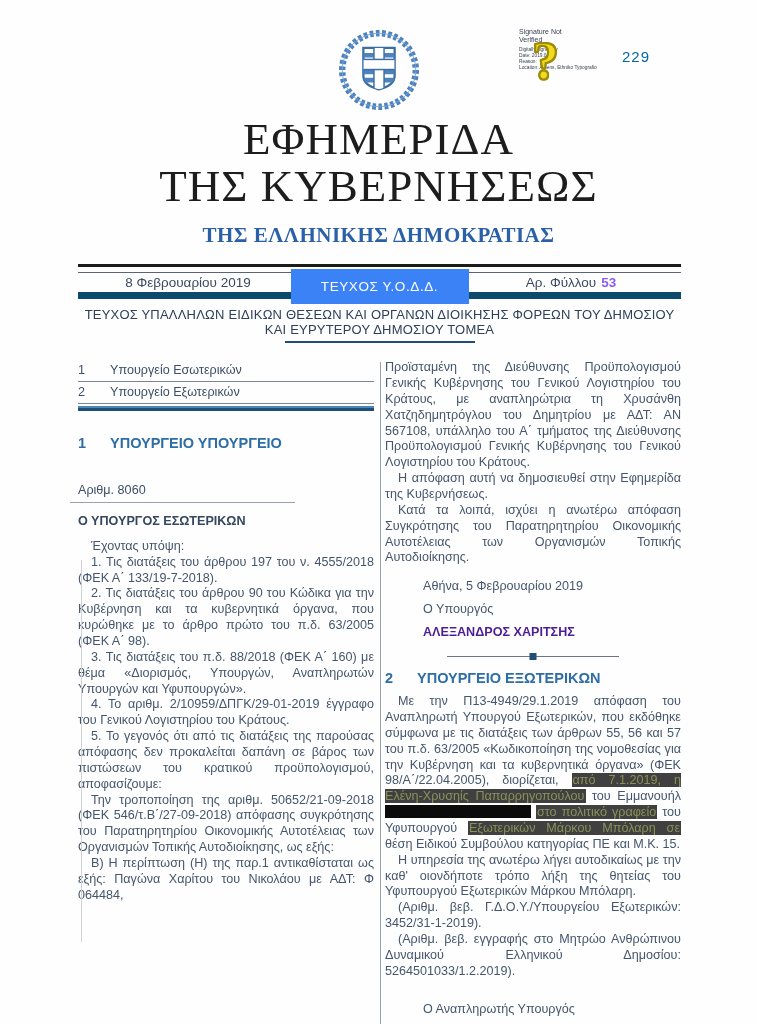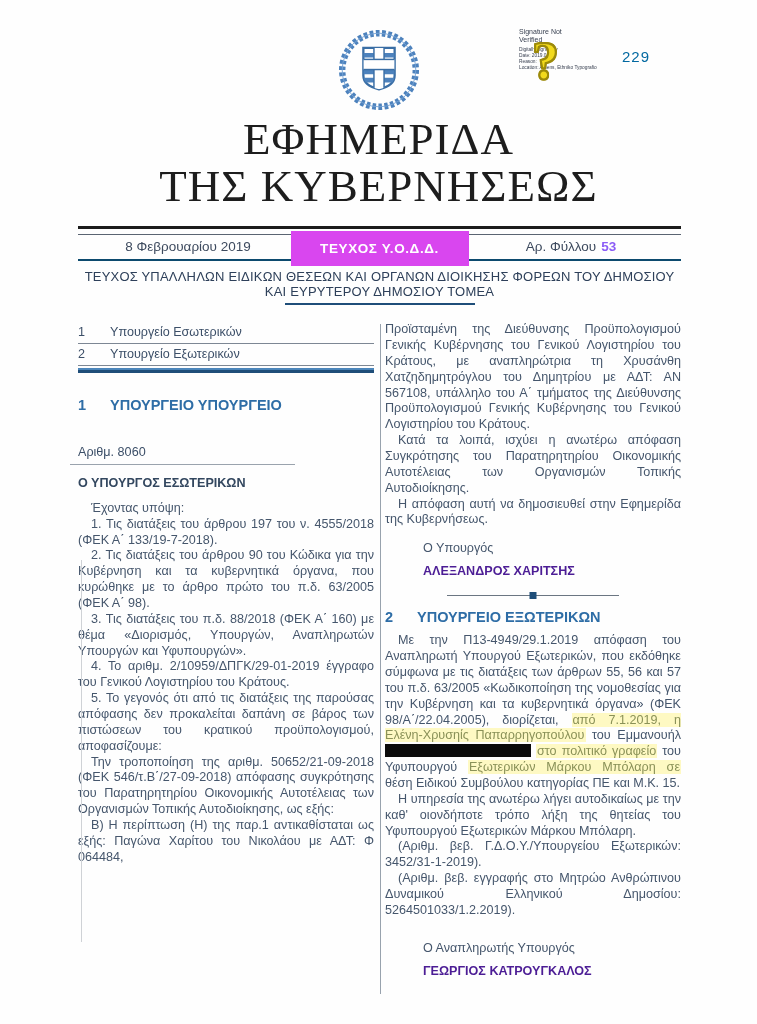--- a/index.html
+++ b/index.html
@@ -32,29 +32,29 @@
     font-size:54px; font-weight:bold; color:#f2da1c;
     -webkit-text-stroke:2px #9c8a0a;
     text-shadow:1px 1px 0 #9c8a0a,-1px -1px 0 #9c8a0a,1px -1px 0 #9c8a0a,-1px 1px 0 #9c8a0a;
   }
   .pageno { position:absolute; left:622px; top:48px; font-size:15px; color:#0369a1; letter-spacing:1px; }
   
   .meta { margin:16px 76px 0 78px; }
   .rule-thick { height:3px; background:#1b1b1b; }
   .meta-row {
     position:relative; margin-top:5px; height:27px;
-    border-top:1px solid #5a6472; border-bottom:2px solid #0c4a6e;
+    border-top:1px solid #5a6472; border-bottom:7px solid #0c4a6e;
   }
   .meta-cell { position:absolute; top:0; height:100%; display:flex; align-items:center; justify-content:center; font-size:13.5px; color:#3d4a5e; }
   .meta-date { left:0; width:220px; }
   .meta-folio { right:0; width:220px; gap:5px; }
   .meta-folio b { color:#8b5cf6; }
   .issue-box {
     position:absolute; left:50%; transform:translateX(-50%); top:-4px; height:35px; width:178px;
-    background:#d946ef; color:#ffffff; font-weight:bold; font-size:13.5px; letter-spacing:0.6px;
+    background:#3b82f6; color:#ffffff; font-weight:normal; font-size:13.5px; letter-spacing:0.6px;
     display:flex; align-items:center; justify-content:center;
   }
   .series { margin-top:8px; text-align:center; font-size:13px; letter-spacing:0.2px; color:#2e405a; }
   .series-underline { width:190px; height:2.5px; background:#1f4e79; margin:4px auto 0; }
   
   .columns { position:relative; display:flex; justify-content:space-between; margin:17px 76px 0 78px; }
   .col { width:296px; font-size:12.6px; line-height:1.26; }
   .col-divider { position:absolute; left:50%; top:2px; bottom:-6px; width:1px; background:#98a2ad; }
   .scan-line { position:absolute; left:81px; top:560px; height:382px; width:1px; background:#cfd2d6; }
   
@@ -69,21 +69,21 @@
   .docnum-rule { width:76%; height:1px; background:#9aa3ad; margin:3px 0 9px -8px; }
   .doc-title { font-weight:bold; color:#33475f; text-align:justify; line-height:1.3; }
   .authority { font-weight:bold; color:#33475f; margin:11px 0 9px; }
   p.body { text-align:justify; }
   p.indent { text-indent:13px; }
   .sign-block { margin:13px 0 9px 38px; }
   .sign-block > div { margin-bottom:7px; }
   .sign-name { font-weight:bold; color:#4c1d95; }
   .divider-sq { position:relative; width:58%; margin:15px auto 12px; border-top:1px solid #6b7682; }
   .divider-sq .sq { position:absolute; left:50%; top:-4px; width:7px; height:7px; background:#1f4e79; transform:translateX(-50%); }
-  .hl { background:#fef9c3; color:#8a9158; padding:0 1px; }
+  .hl { background:#404040; color:#8a9158; padding:0 1px; }
   .redact { display:inline-block; width:146px; height:13px; background:#0b0b0b; vertical-align:-2px; }
   .gap-s { height:7px; }
 </style>
 </head>
 <body>
 
 <div class="page">
 
   <div class="stamp">
     <div class="stamp-title">
@@ -112,20 +112,21 @@
           <line x1="-20" y1="-7" x2="20" y2="-7" stroke="#4d82bd" stroke-width="5"></line>
           <line x1="-20" y1="2" x2="20" y2="2" stroke="#4d82bd" stroke-width="5"></line>
           <line x1="-20" y1="11" x2="20" y2="11" stroke="#4d82bd" stroke-width="5"></line>
           <rect x="-5.5" y="-26" width="11" height="48" fill="#ffffff" stroke="#3a6ea5" stroke-width="1.6"></rect>
           <rect x="-19" y="-11.5" width="38" height="11" fill="#ffffff" stroke="#3a6ea5" stroke-width="1.6"></rect>
         </g>
       </svg>
     </div>
     <div class="mast-line">ΕΦΗΜΕΡΙΔΑ</div>
     <div class="mast-line">ΤΗΣ ΚΥΒΕΡΝΗΣΕΩΣ</div>
+    <div class="mast-sub">ΤΗΣ ΕΛΛΗΝΙΚΗΣ ΔΗΜΟΚΡΑΤΙΑΣ</div>
   </header>
 
   <div class="meta">
     <div class="rule-thick"></div>
     <div class="meta-row">
       <div class="meta-cell meta-date">8 Φεβρουαρίου 2019</div>
       <div class="issue-box">ΤΕΥΧΟΣ  Υ.Ο.Δ.Δ.</div>
       <div class="meta-cell meta-folio">
         <span>Αρ. Φύλλου</span>
         <b>53</b>
@@ -165,24 +166,25 @@
       <p class="body indent">2. Τις διατάξεις του άρθρου 90 του Κώδικα για την Κυβέρνηση και τα κυβερνητικά όργανα, που κυρώθηκε με το άρθρο πρώτο του π.δ. 63/2005 (ΦΕΚ Α΄ 98).</p>
       <p class="body indent">3. Τις διατάξεις του π.δ. 88/2018 (ΦΕΚ Α΄ 160) με θέμα «Διορισμός, Υπουργών, Αναπληρωτών Υπουργών και Υφυπουργών».</p>
       <p class="body indent">4. Το αριθμ. 2/10959/ΔΠΓΚ/29-01-2019 έγγραφο του Γενικού Λογιστηρίου του Κράτους.</p>
       <p class="body indent">5. Το γεγονός ότι από τις διατάξεις της παρούσας απόφασης δεν προκαλείται δαπάνη σε βάρος των πιστώσεων του κρατικού προϋπολογισμού, αποφασίζουμε:</p>
       <p class="body indent">Την τροποποίηση της αριθμ. 50652/21-09-2018 (ΦΕΚ 546/τ.Β΄/27-09-2018) απόφασης συγκρότησης του Παρατηρητηρίου Οικονομικής Αυτοτέλειας των Οργανισμών Τοπικής Αυτοδιοίκησης, ως εξής:</p>
       <p class="body indent">Β) Η περίπτωση (Η) της παρ.1 αντικαθίσταται ως εξής: Παγώνα Χαρίτου του Νικολάου με ΑΔΤ: Φ 064484,</p>
     </section>
 
     <section class="col">
       <p class="body">Προϊσταμένη της Διεύθυνσης Προϋπολογισμού Γενικής Κυβέρνησης του Γενικού Λογιστηρίου του Κράτους, με αναπληρώτρια τη Χρυσάνθη Χατζηδημητρόγλου του Δημητρίου με ΑΔΤ: ΑΝ 567108, υπάλληλο του Α΄ τμήματος της Διεύθυνσης Προϋπολογισμού Γενικής Κυβέρνησης του Γενικού Λογιστηρίου του Κράτους.</p>
+      <p class="body indent">Η απόφαση αυτή να δημοσιευθεί στην Εφημερίδα της Κυβερνήσεως.</p>
       <p class="body indent">Κατά τα λοιπά, ισχύει η ανωτέρω απόφαση Συγκρότησης του Παρατηρητηρίου Οικονομικής Αυτοτέλειας των Οργανισμών Τοπικής Αυτοδιοίκησης.</p>
-      <p class="body indent">Η απόφαση αυτή να δημοσιευθεί στην Εφημερίδα της Κυβερνήσεως.</p>
 
       <div class="sign-block">
+        <div>Αθήνα, 5 Φεβρουαρίου 2019</div>
         <div>Ο Υπουργός</div>
         <div class="sign-name">ΑΛΕΞΑΝΔΡΟΣ ΧΑΡΙΤΣΗΣ</div>
       </div>
 
       <div class="divider-sq">
           <span class="sq"></span>
         </div>
 
       <div class="sec-head" style="margin-top:10px">
         <span class="toc-num">2</span>

